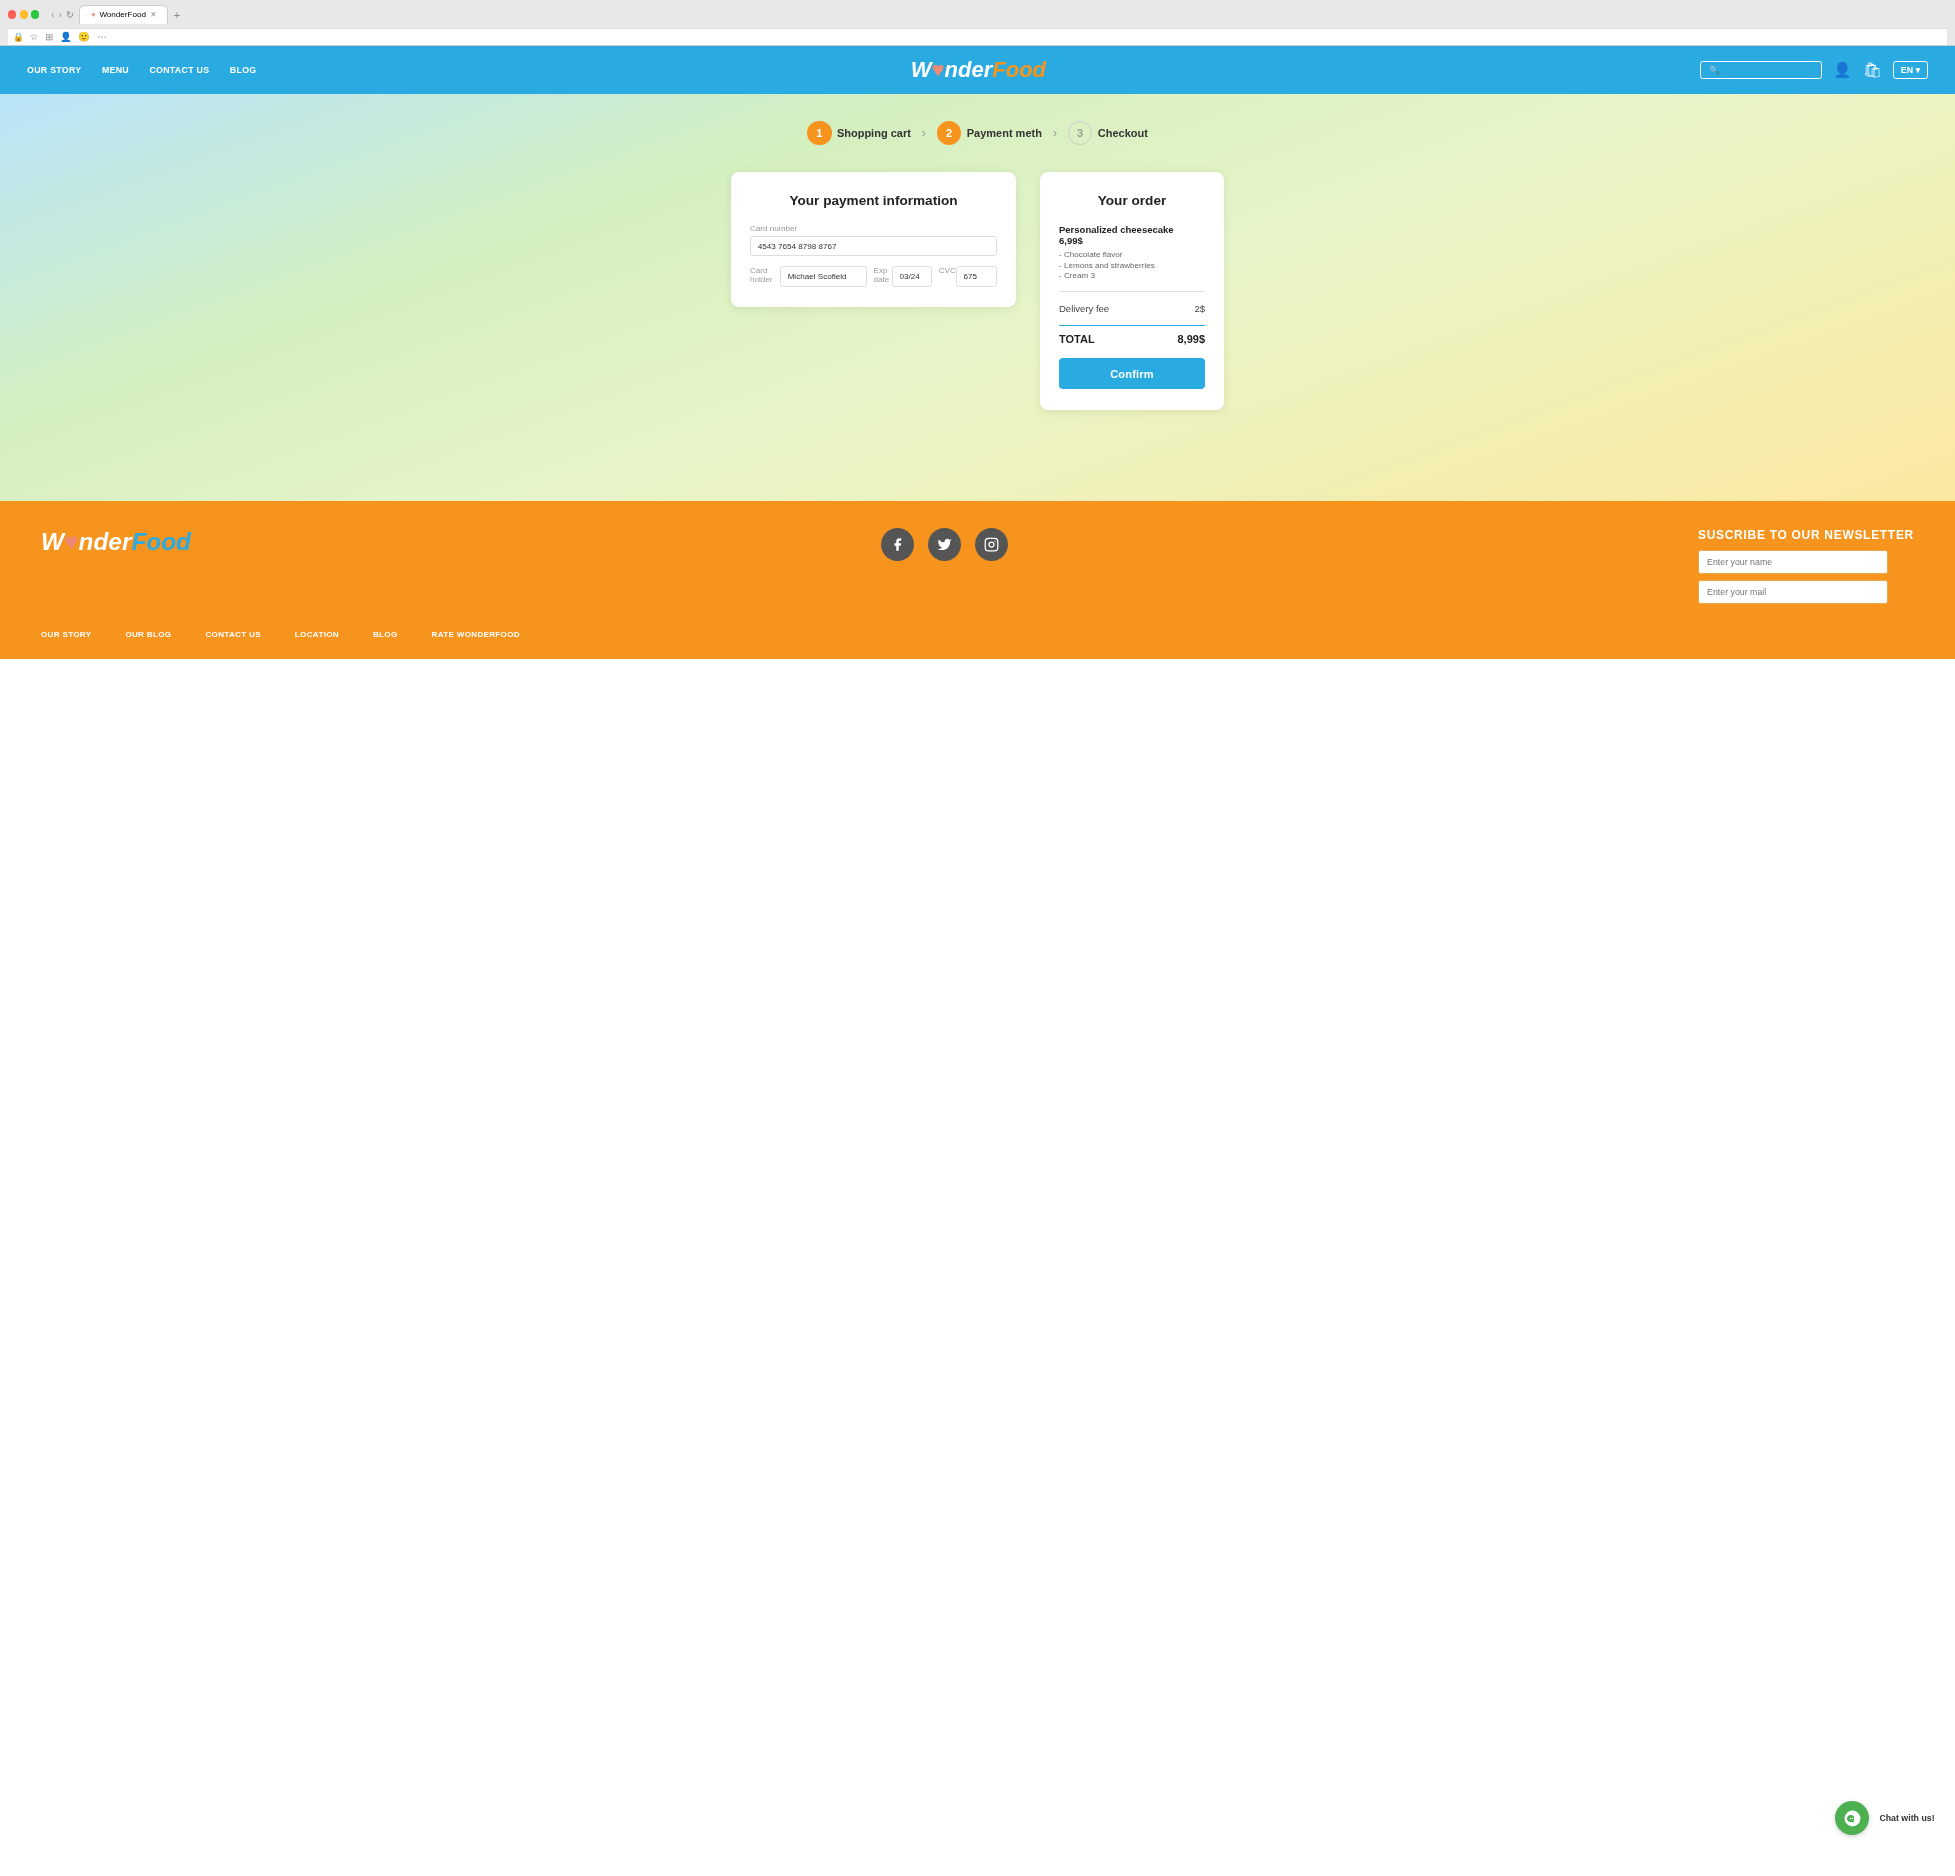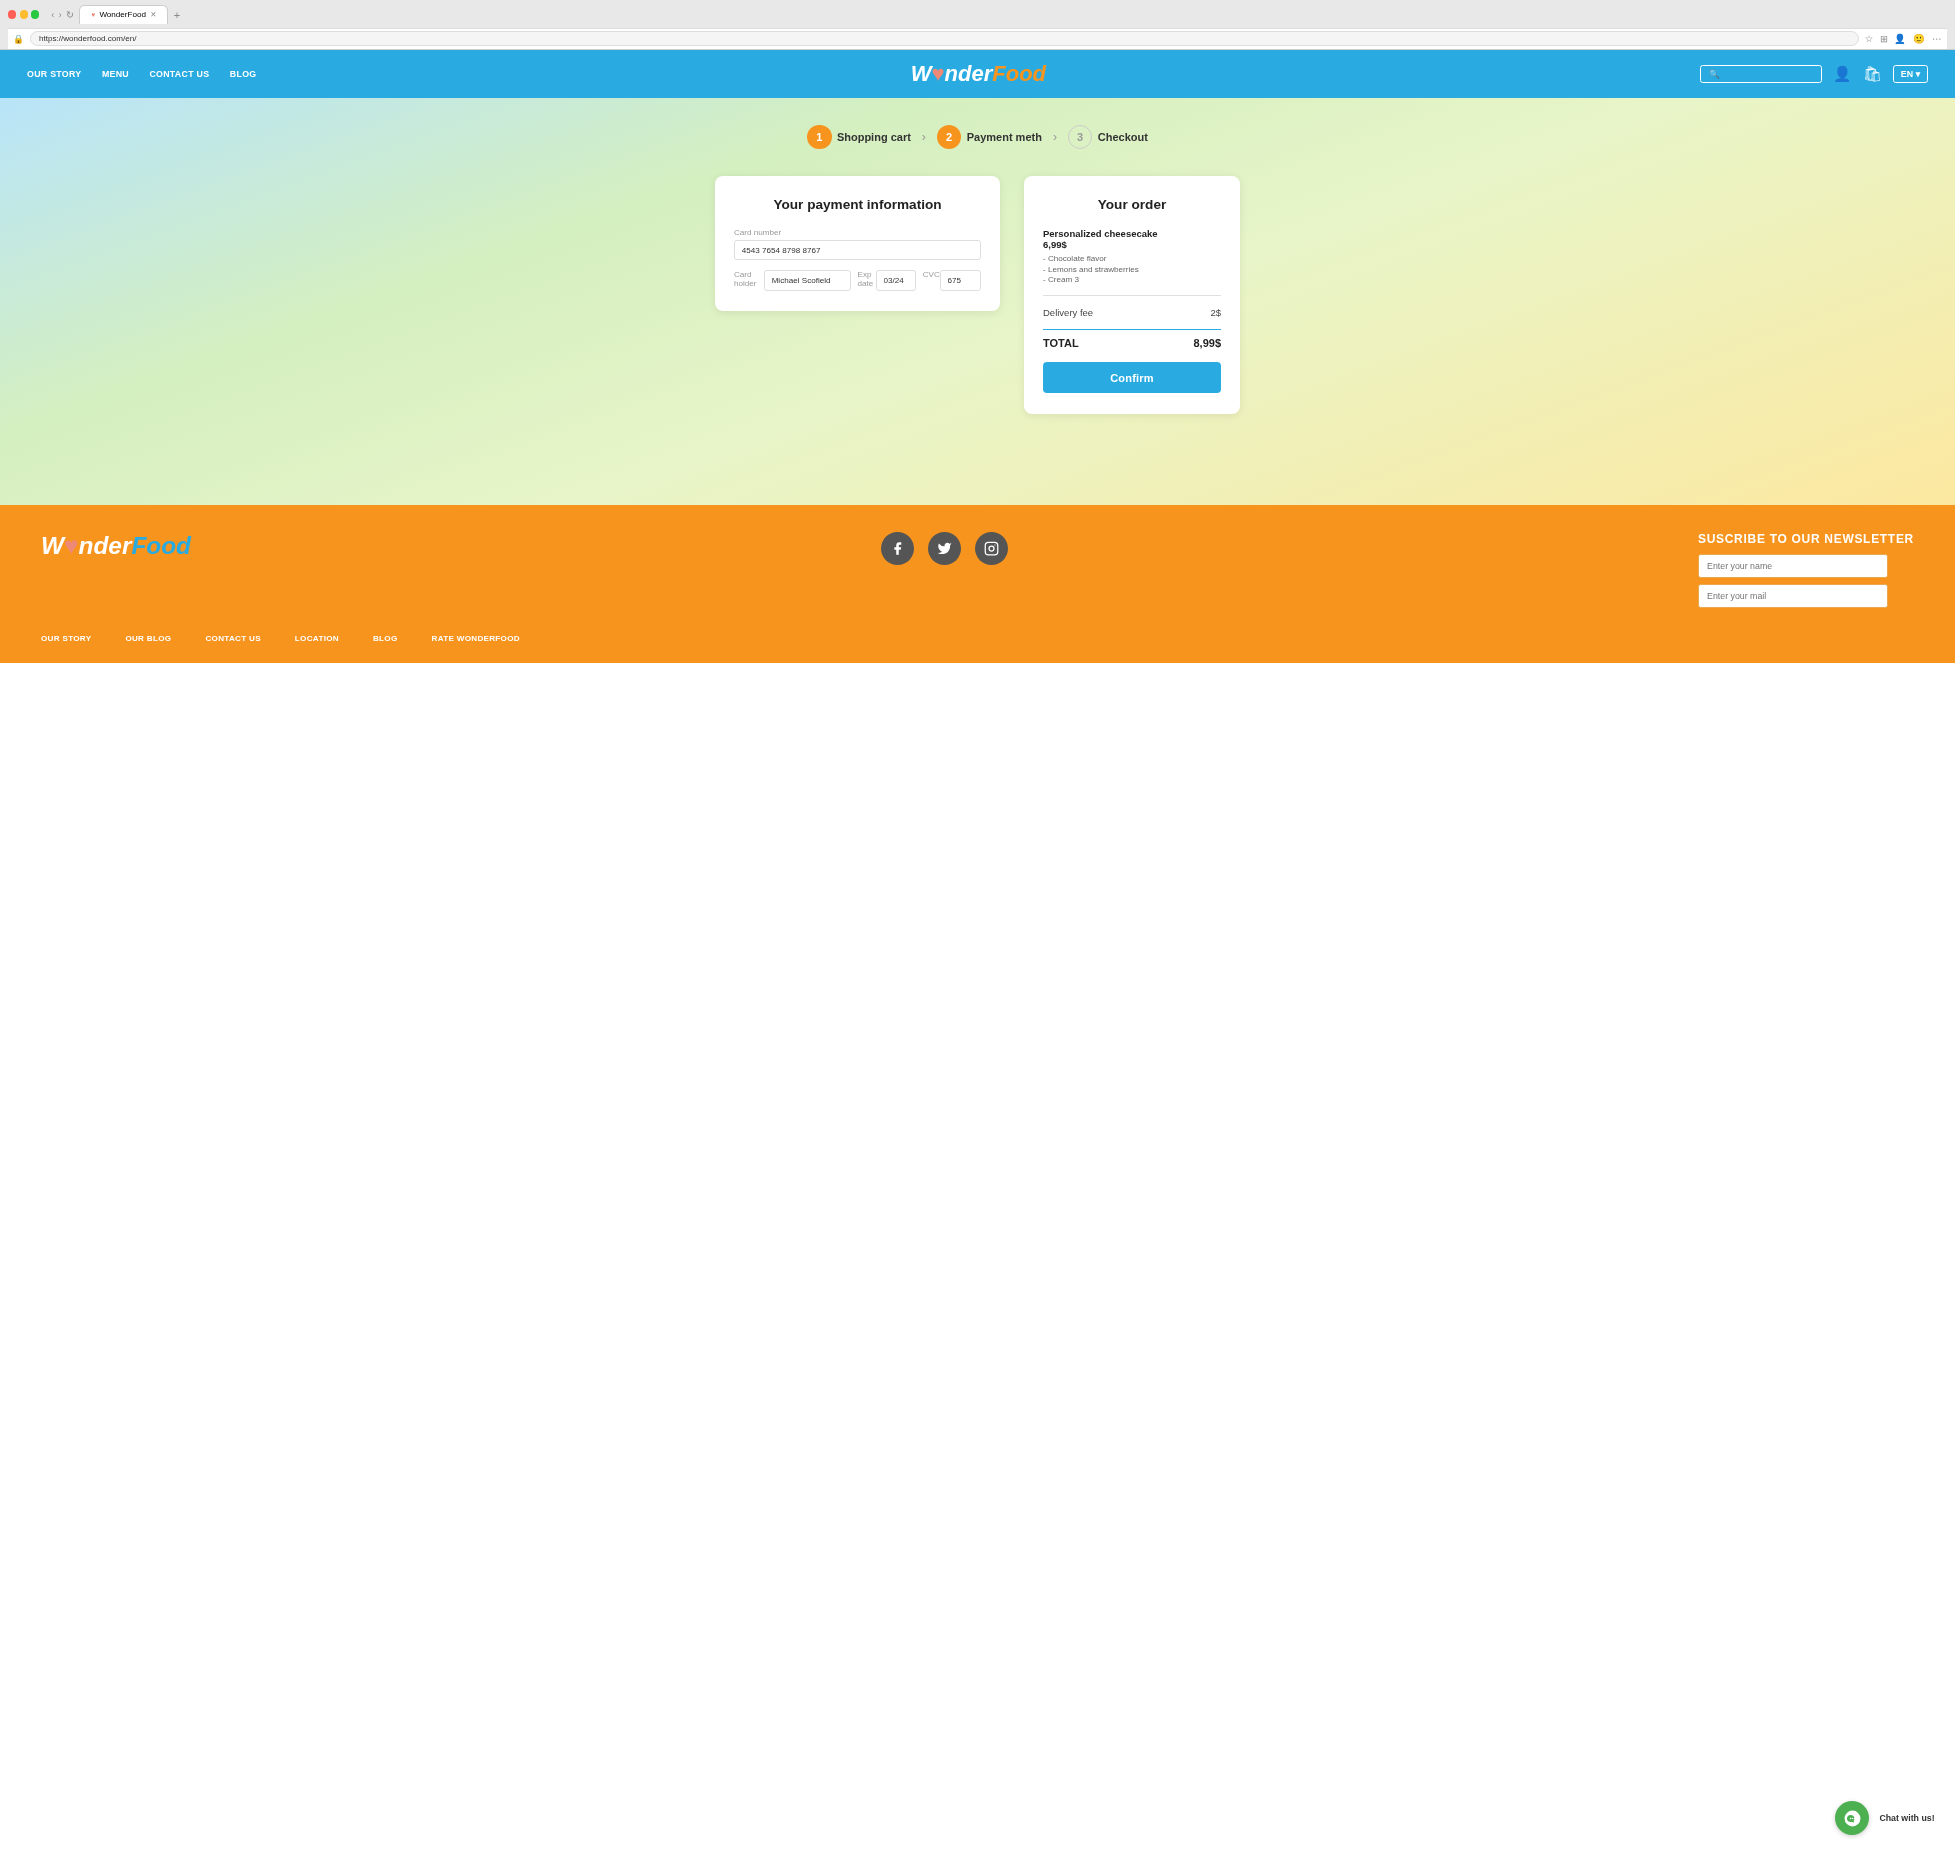--- a/index.html
+++ b/index.html
@@ -122,21 +122,21 @@
     .form-row { display: flex; gap: 6.8px; margin-top: 9.5px; }
     .form-group { display: flex; flex-direction: row; }
     .form-group-full { width: 100%; margin-top: 9.5px; }
     .form-group-name { flex: 2; }
     .form-group-exp { flex: 1; }
     .form-group-cvc { flex: 1; }
 
     
     .order-card {
       background: white; border-radius: 8.1px; padding: 20.4px 19px;
-      width: 216px; box-shadow: 0 1.4px 8.1px rgba(0,0,0,0.08);
+      width: 184px; box-shadow: 0 1.4px 8.1px rgba(0,0,0,0.08);
     }
     .order-title { text-align: center; font-size: 13.6px; font-weight: bold; color: #222; margin-bottom: 16.3px; }
     .order-item-row { display: flex; justify-content: space-between; margin-bottom: 4.1px; flex-direction: column; }
     .order-item-name { font-size: 9.5px; font-weight: 600; color: #222; }
     .order-item-price { font-size: 9.5px; font-weight: 600; color: #222; }
     .order-detail { font-size: 8.1px; color: #666; margin-bottom: 1.4px; }
     .order-divider { border: none; border-top: 0.7px solid #e0e0e0; margin: 11px 0; }
     .order-delivery-row { display: flex; justify-content: space-between; margin-bottom: 11px; }
     .order-delivery-label { font-size: 9.5px; color: #444; }
     .order-delivery-price { font-size: 9.5px; color: #444; }
@@ -210,21 +210,20 @@
       <div class="tab">
         <span class="tab-favicon">♥</span>
         <span>WonderFood</span>
         <button class="tab-close">✕</button>
       </div>
       <button class="new-tab-btn">+</button>
     </div>
   </div>
   <div class="address-bar-row">
     <span style="color:#888;font-size:8.8px;">🔒</span>
-    <input class="address-bar" type="text" value="https://wonderfood.com/en/" style="">
     <div class="addr-icons">
       <span style="cursor:pointer;color:#888;font-size:9.5px;">☆</span>
       <span style="cursor:pointer;color:#888;font-size:9.5px;">⊞</span>
       <span style="cursor:pointer;color:#888;font-size:9.5px;">👤</span>
       <span style="cursor:pointer;color:#888;font-size:9.5px;">🙂</span>
       <span style="cursor:pointer;color:#888;font-size:9.5px;">⋯</span>
     </div>
   </div>
 </div>
 

